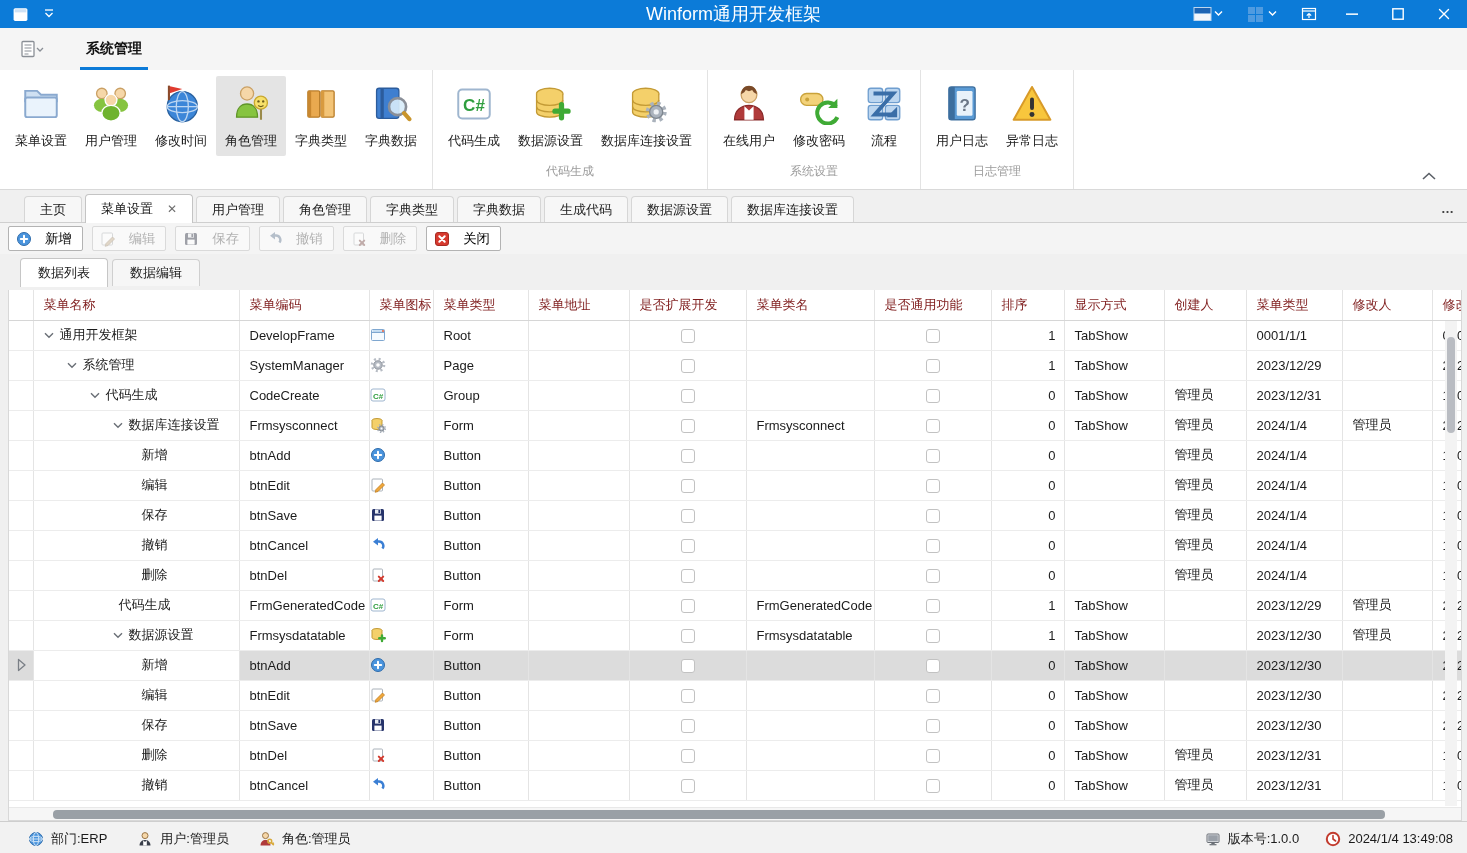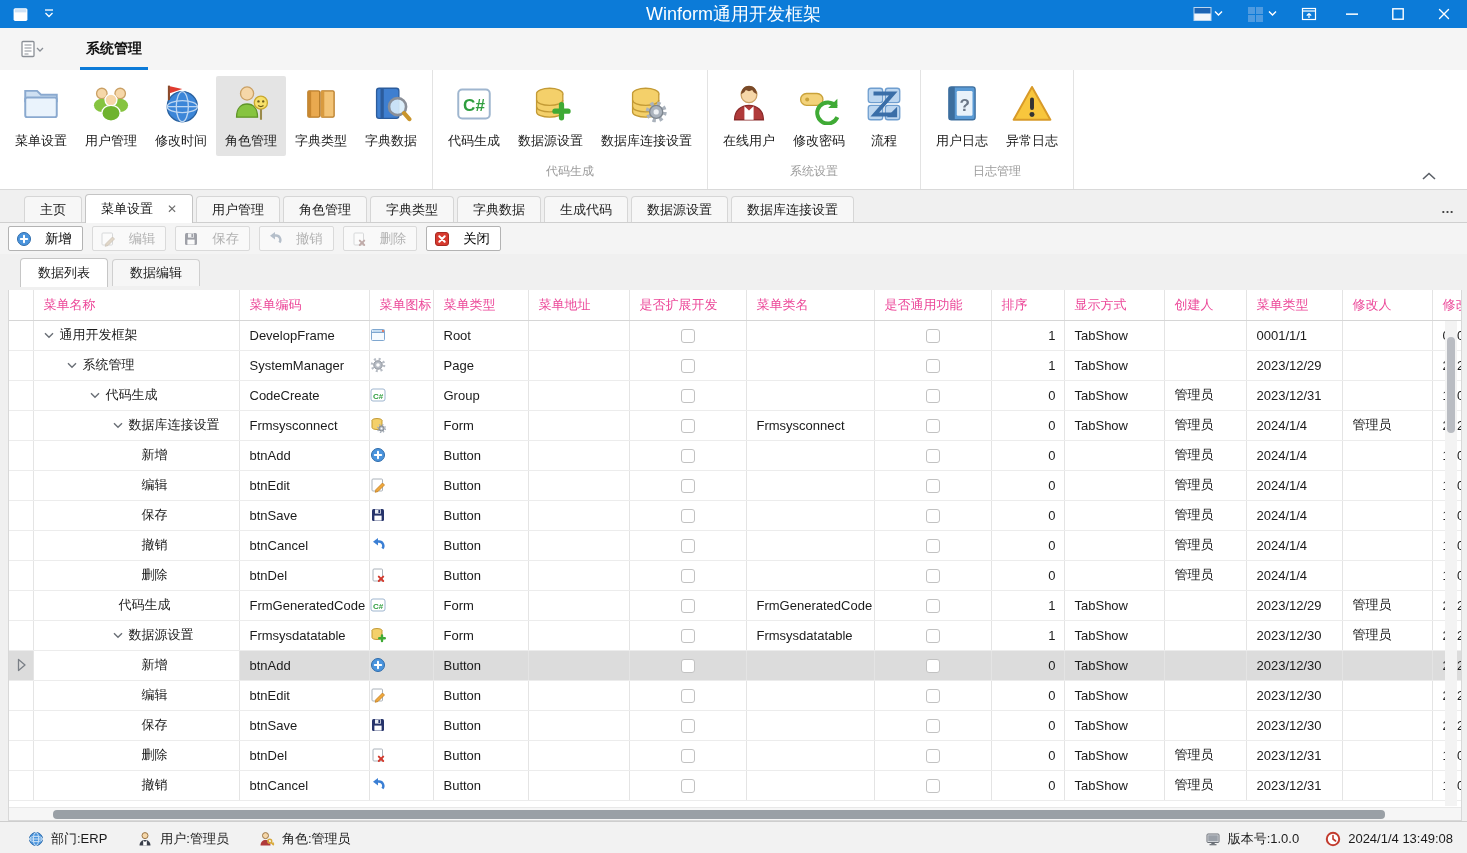--- a/index.html
+++ b/index.html
@@ -64,21 +64,21 @@
     background:#f6f6f6; border:1px solid #cfcfcf; border-bottom:none; border-radius:4px 4px 0 0; }
   .vtab.active { background:#fff; height:29px; margin-bottom:-1px; border-color:#c6c6c6; }
 
   
   .grid { position:relative; margin-left:8px; width:1454px; height:531px; background:#fff;
     border:1px solid #d8d8d8; border-top:none; overflow:hidden; }
   table { border-collapse:collapse; table-layout:fixed; width:1452px; }
   th, td { border-right:1px solid #e4e4e4; border-bottom:1px solid #ececec;
     height:30px; padding:0 0 0 10px; text-align:left; font-weight:normal;
     white-space:nowrap; overflow:hidden; font-size:13px; color:#1b1b1b; }
-  thead th { border-bottom:1px solid #d6d6d6; color:#ec4899; }
+  thead th { border-bottom:1px solid #d6d6d6; color:#7f1d1d; }
   td.center { text-align:center; padding:0; }
   td.num { text-align:right; padding:0 8px 0 0; }
   tr.selected td { background:#dcdcdc; }
   tr.selected td.focused { background:#fff; }
   .tree { display:flex; align-items:center; gap:6px; }
   .cb { width:14px; height:14px; border:1px solid #c2c2c2; border-radius:3px;
     background:#fff; display:inline-block; vertical-align:middle; }
   .rowind { display:block; margin:0 auto; }
 
   .vscroll { position:absolute; top:31px; right:4px; bottom:14px; width:12px;

